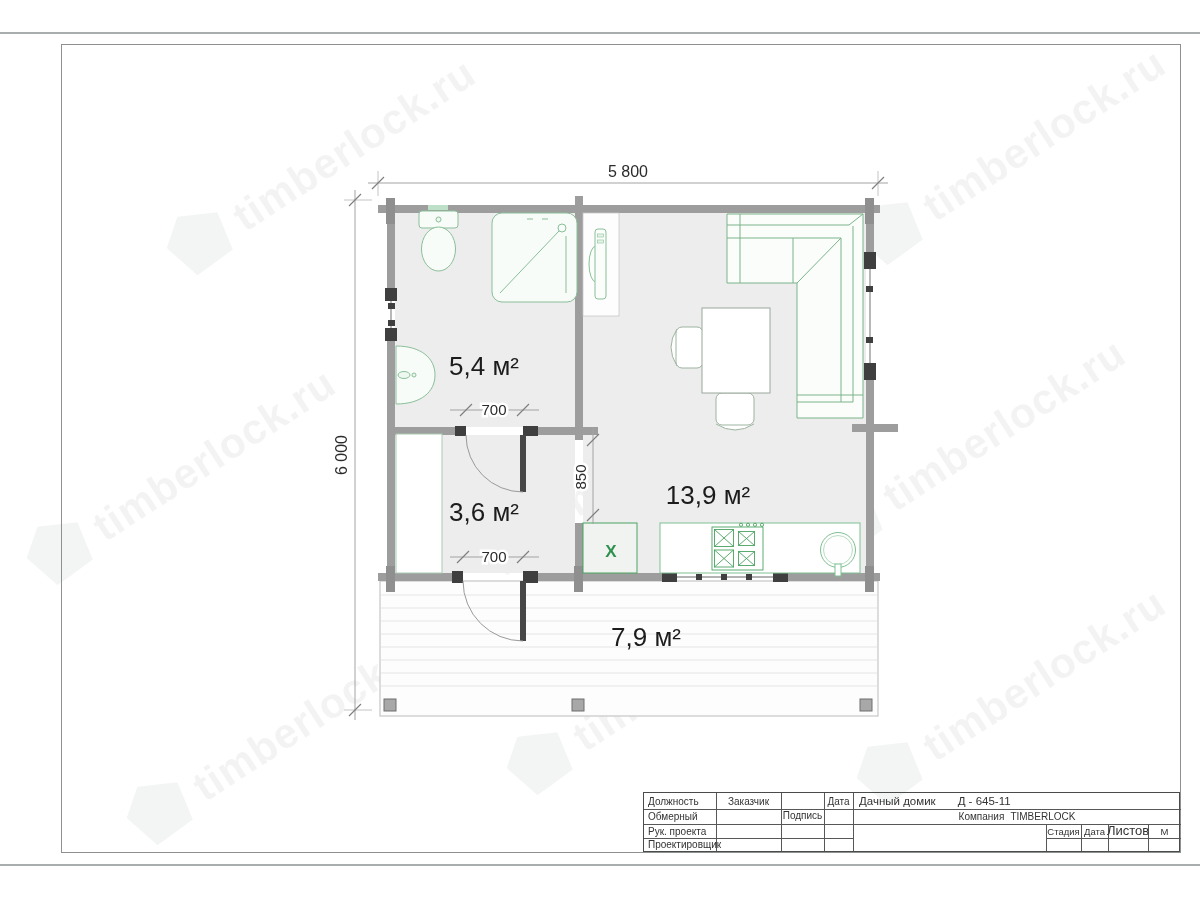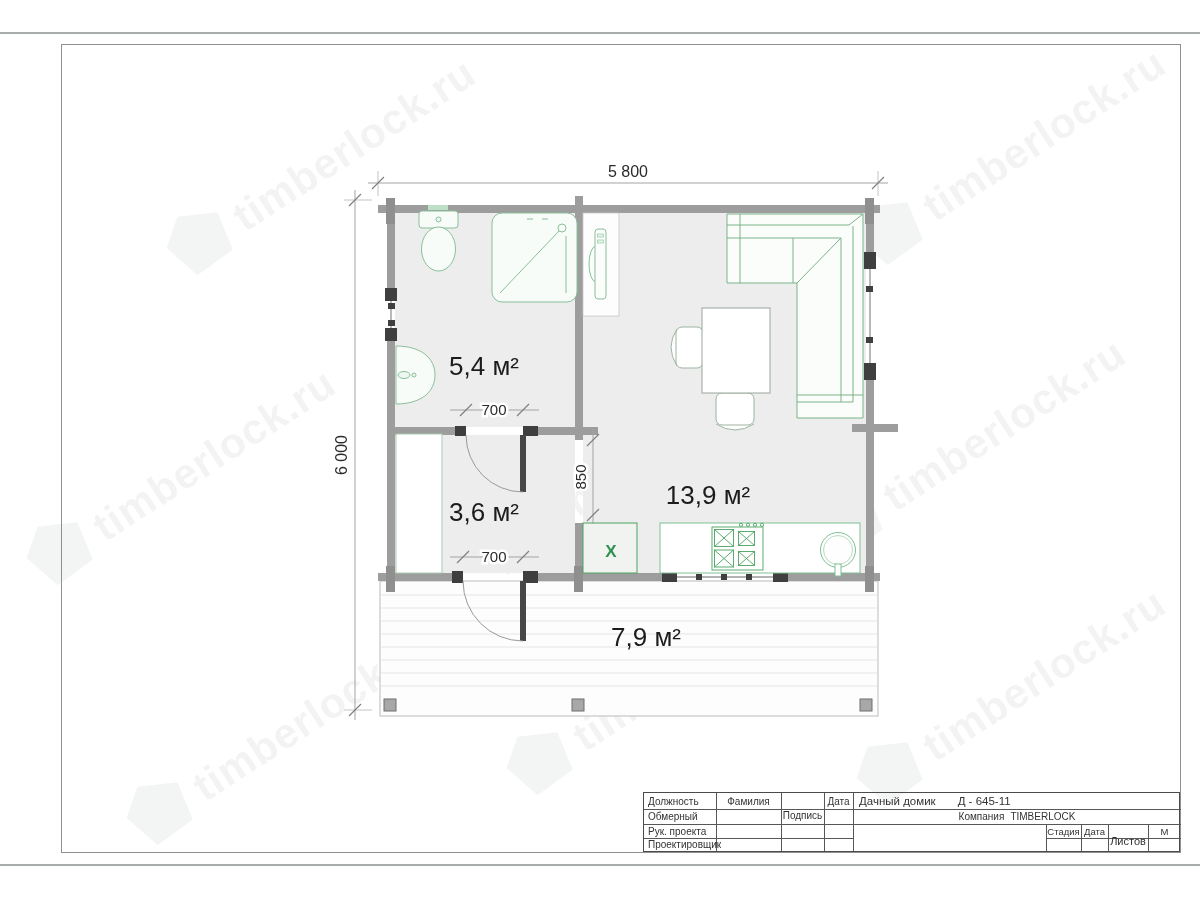--- a/index.html
+++ b/index.html
@@ -302,32 +302,32 @@
   <div class="ln" style="left:402px;top:31px;width:1px;height:27px"></div>
   <div class="ln" style="left:437px;top:31px;width:1px;height:27px"></div>
   <div class="ln" style="left:464px;top:31px;width:1px;height:27px"></div>
   <div class="ln" style="left:504px;top:31px;width:1px;height:27px"></div>
 
   <div class="cell c-left" style="left:0;top:0;width:72px;height:16px">Должность</div>
   <div class="cell c-left" style="left:0;top:16px;width:72px;height:15px">Обмерный</div>
   <div class="cell c-left" style="left:0;top:31px;width:72px;height:14px">Рук. проекта</div>
   <div class="cell c-left" style="left:0;top:45px;width:72px;height:13px">Проектировщик</div>
 
-  <div class="cell c-center" style="left:72px;top:0;width:65px;height:16px">Фамилия</div>
+  <div class="cell c-center" style="left:72px;top:0;width:65px;height:16px">Заказчик</div>
   <div class="cell c-center" style="left:137px;top:14px;width:43px;height:16px">Подпись</div>
   <div class="cell c-center" style="left:180px;top:0;width:29px;height:16px">Дата</div>
 
   <div class="cell title-row" style="left:215px;top:0;width:322px;height:16px">
     <span>Дачный домик</span>
     <span style="margin-left:22px">Д - 645-11</span>
   </div>
 
   <div class="cell c-center" style="left:209px;top:16px;width:328px;height:15px;gap:6px">
     <span>Компания</span>
     <span>TIMBERLOCK</span>
   </div>
 
 
   <div class="cell c-center" style="left:402px;top:31px;width:35px;height:14px;font-size:9.5px">Стадия</div>
   <div class="cell c-center" style="left:437px;top:31px;width:27px;height:14px;font-size:9.5px">Дата</div>
-  <div class="cell c-center" style="left:464px;top:41px;width:40px;height:14px;font-size:11px">Листов</div>
+  <div class="cell c-center" style="left:464px;top:30px;width:40px;height:14px;font-size:13px">Листов</div>
   <div class="cell c-center" style="left:504px;top:31px;width:33px;height:14px;font-size:9.5px">М</div>
 </div>
 
 </body></html>

